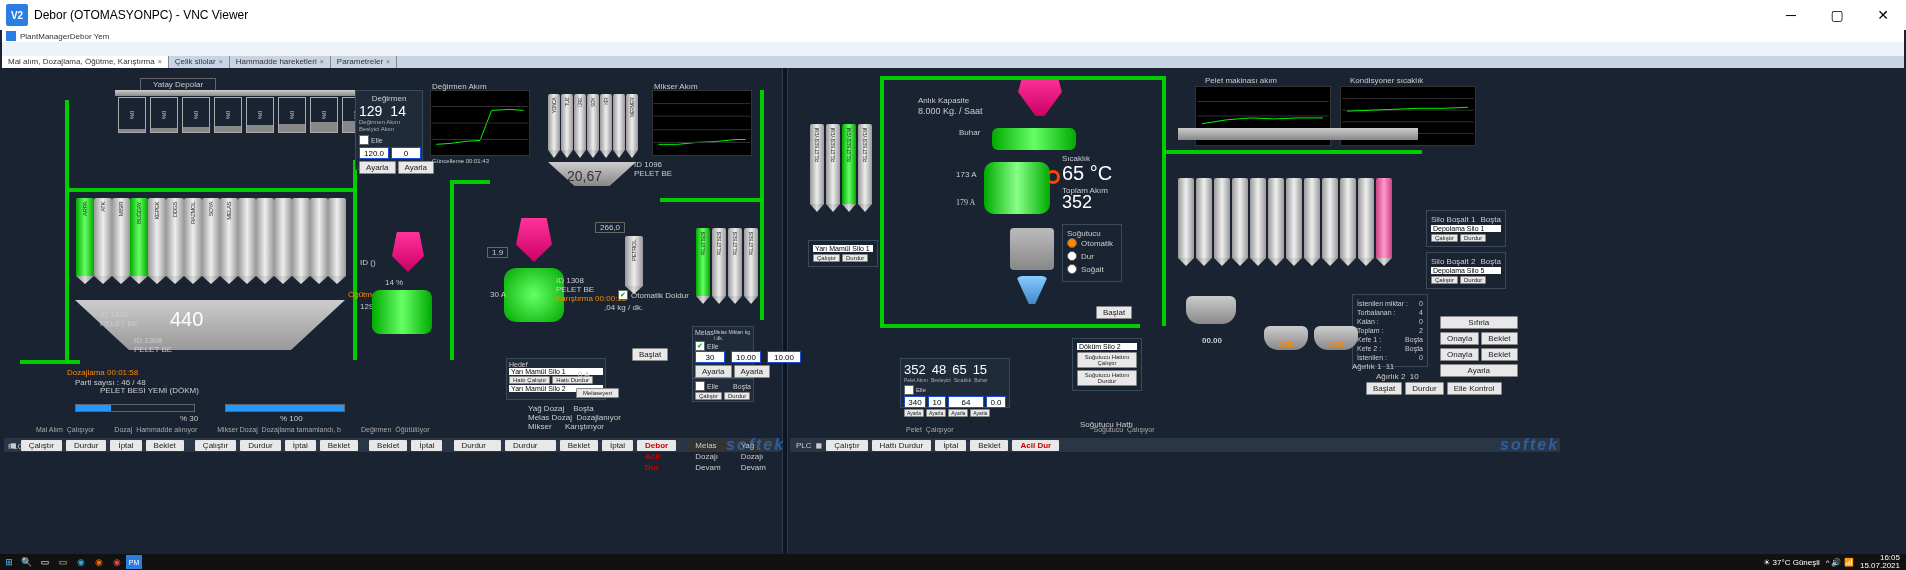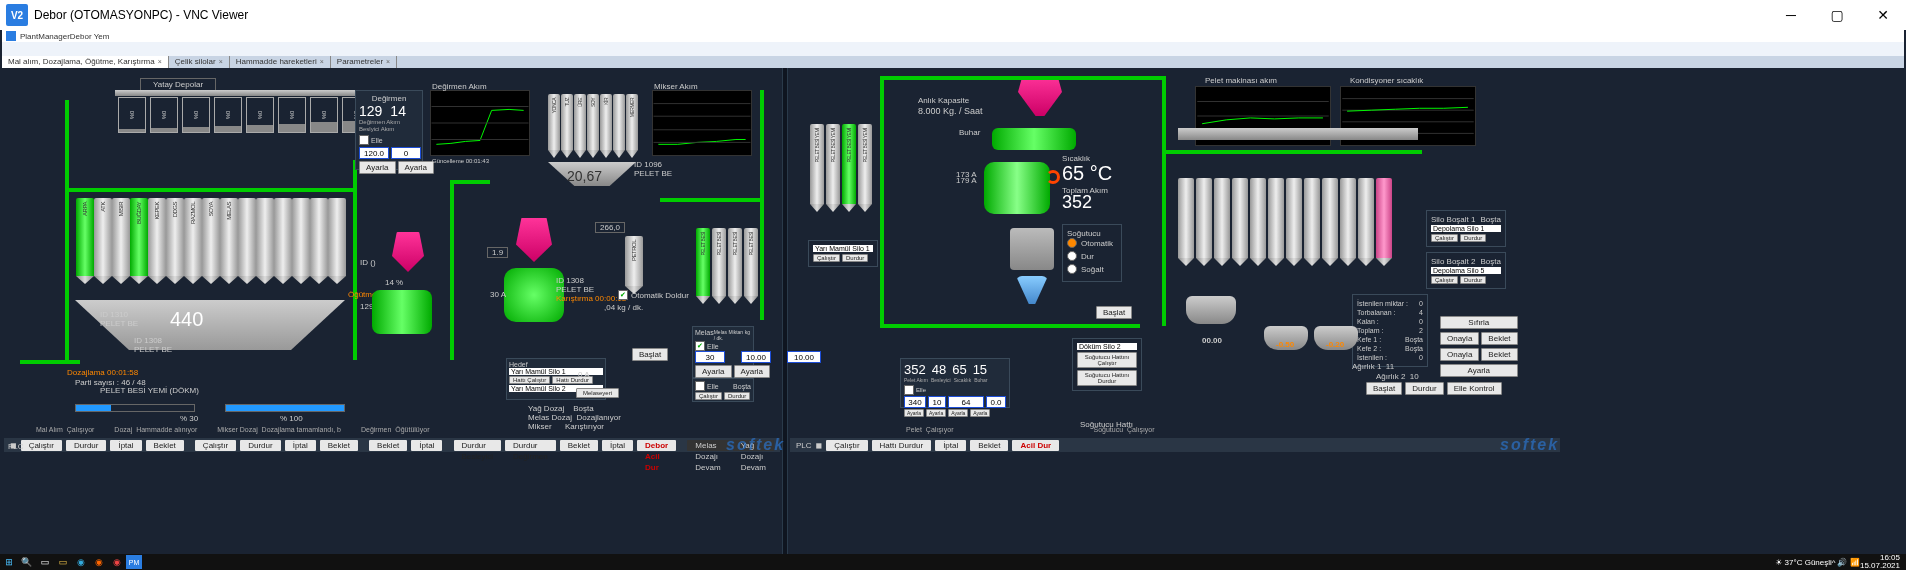--- a/index.html
+++ b/index.html
@@ -71,21 +71,21 @@
 .bottom-bar .btn.blk { background:#333; color:#ccc;}
 .bottom-bar .sep { width:10px;}
 .bottom-bar .lbl8 { font-size:8px; color:#ccc; }
 
 
 .status-strip { position:absolute; height:10px; font-size:7px; color:#aaa; display:flex; gap:20px; padding:0 6px;}
 
 
 .taskbar { position:absolute; bottom:0; left:0; right:0; height:16px; background:#111; display:flex; align-items:center; font-size:9px; color:#fff;}
 .taskbar .tb-icon { width:18px; height:16px; display:flex; align-items:center; justify-content:center; }
-.taskbar .tray { margin-left:auto; display:flex; align-items:center; padding-right:6px; font-size:8px;}
+.taskbar .tray { margin-left:auto; display:flex; align-items:center; gap:6px; padding-right:6px; font-size:8px;}
 
 
 .big-num { position:absolute; color:#fff; font-size:20px; font-weight:300;}
 .mid-num { position:absolute; color:#fff; font-size:14px; }
 
 
 .ctrl-box { position:absolute; border:1px solid #3a4a5a; padding:4px; font-size:8px;}
 .ctrl-row { display:flex; align-items:flex-end; gap:4px; margin-bottom:3px;}
 
 
@@ -346,21 +346,21 @@
 
 <div class="panel" style="top:326px; left:692px; width:62px; height:52px; padding:2px;">
   <div style="font-size:7px; display:flex; justify-content:space-between;">
       <span>Melas</span>
       <span style="font-size:5px;">Melas Miktarı kg / dk.</span>
     </div>
   <div style="display:flex; align-items:center; gap:2px;">
       <span class="chk">✔</span>
       <span style="font-size:7px;">Elle</span>
     </div>
-  <div style="display:flex; gap:16px;">
+  <div style="display:flex; gap:6px;">
       <input class="small-input" value="30" style="">
       <input class="small-input" value="10.00" style="">
       <input class="small-input" style="width: 34px;" value="10.00">
     </div>
   <div style="display:flex; gap:2px; margin-top:2px;">
       <button class="small-btn">Ayarla</button>
       <button class="small-btn">Ayarla</button>
     </div>
 </div>
 
@@ -470,21 +470,21 @@
 
 <div class="equip" style="top:76px; left:1018px; width:44px; height:40px; background:linear-gradient(180deg,#f39,#c06); clip-path:polygon(10% 0,90% 0,100% 40%,60% 100%,40% 100%,0 40%);"></div>
 <div class="label" style="top:128px; left:959px;">Buhar</div>
 <div class="equip" style="top:128px; left:992px; width:84px; height:22px; background:linear-gradient(90deg,#0a0,#6f6,#0a0); border-radius:6px;"></div>
 
 <div class="label" style="top:154px; left:1062px;">Sıcaklık</div>
 <div class="big-num" style="top:162px; left:1062px;">65 °C</div>
 <div class="label" style="top:186px; left:1062px;">Toplam Akım</div>
 <div class="big-num" style="top:192px; left:1062px; font-size:18px;">352</div>
 <div class="label" style="top:170px; left:956px;">173 A</div>
-<div class="label" style="top:176px; left:956px;">179 A</div>
+<div class="label" style="top:198px; left:956px;font-family:Liberation Serif, serif;">179 A</div>
 
 <div class="equip" style="top:162px; left:984px; width:66px; height:52px; background:linear-gradient(90deg,#0a0,#8f8,#0a0); border-radius:10px;"></div>
 <div style="position:absolute; top:170px; left:1046px; width:14px; height:14px; border:3px solid #f40; border-left-color:transparent; border-radius:50%;"></div>
 
 <div class="ctrl-box" style="top:224px; left:1062px; width:60px;">
   <div>Soğutucu</div>
   <div class="ctrl-row">
       <span class="chk" style="border-radius:50%;background:#f80"></span>
       <span>Otomatik</span>
     </div>

